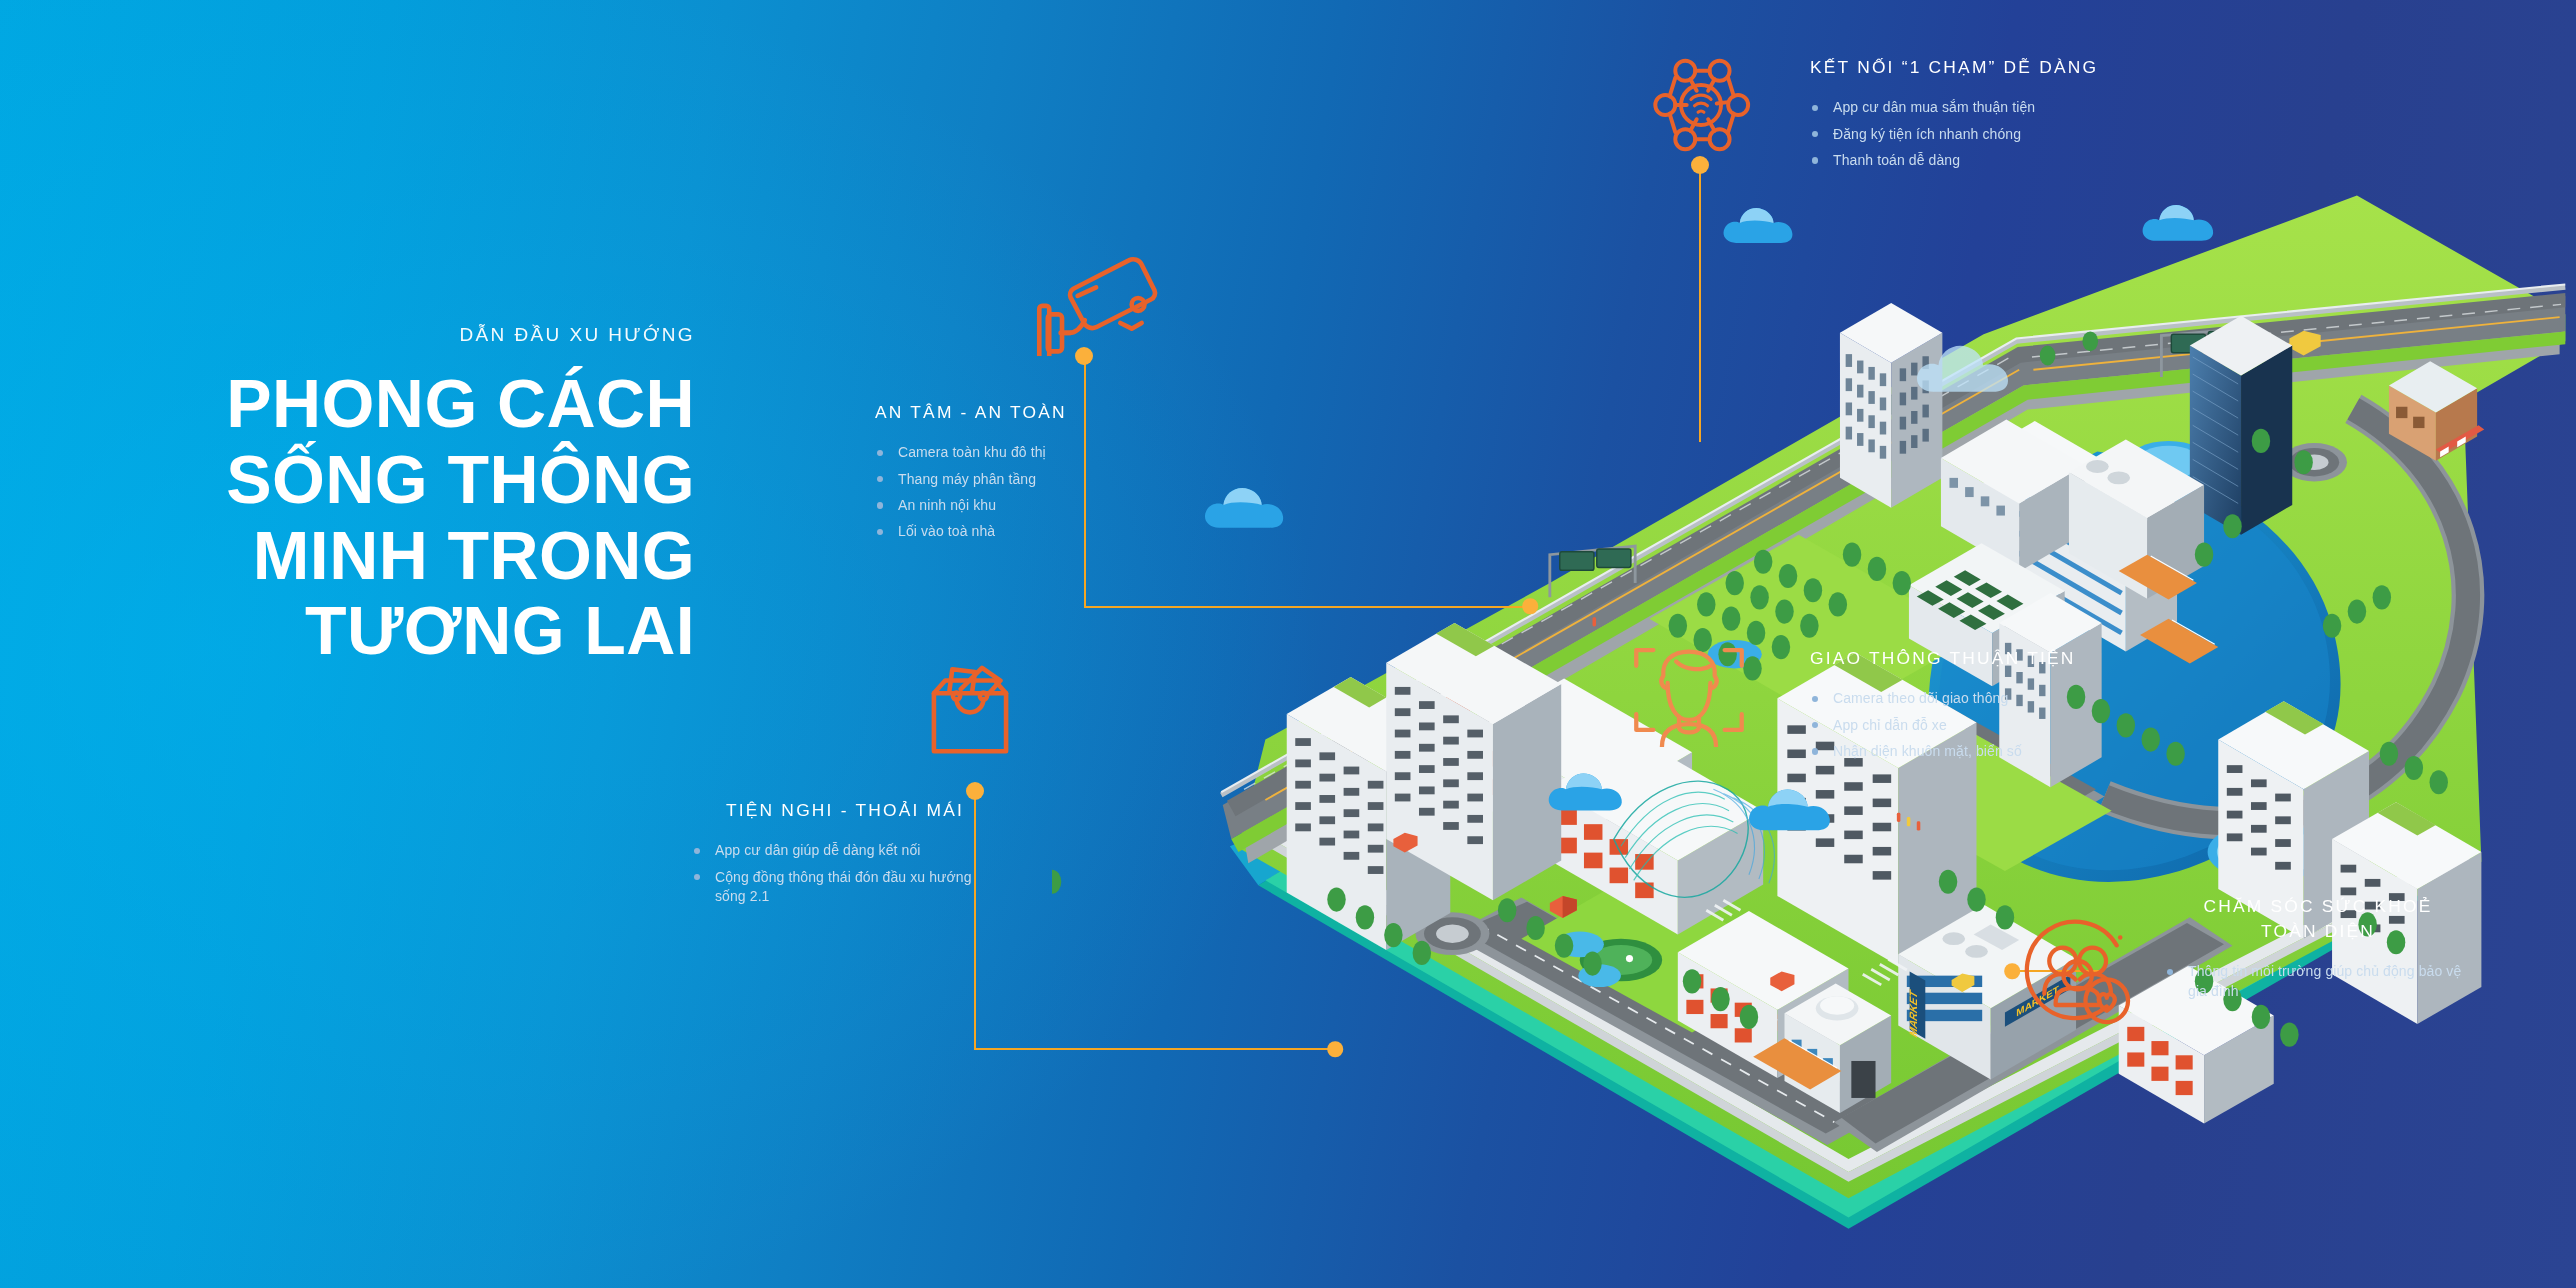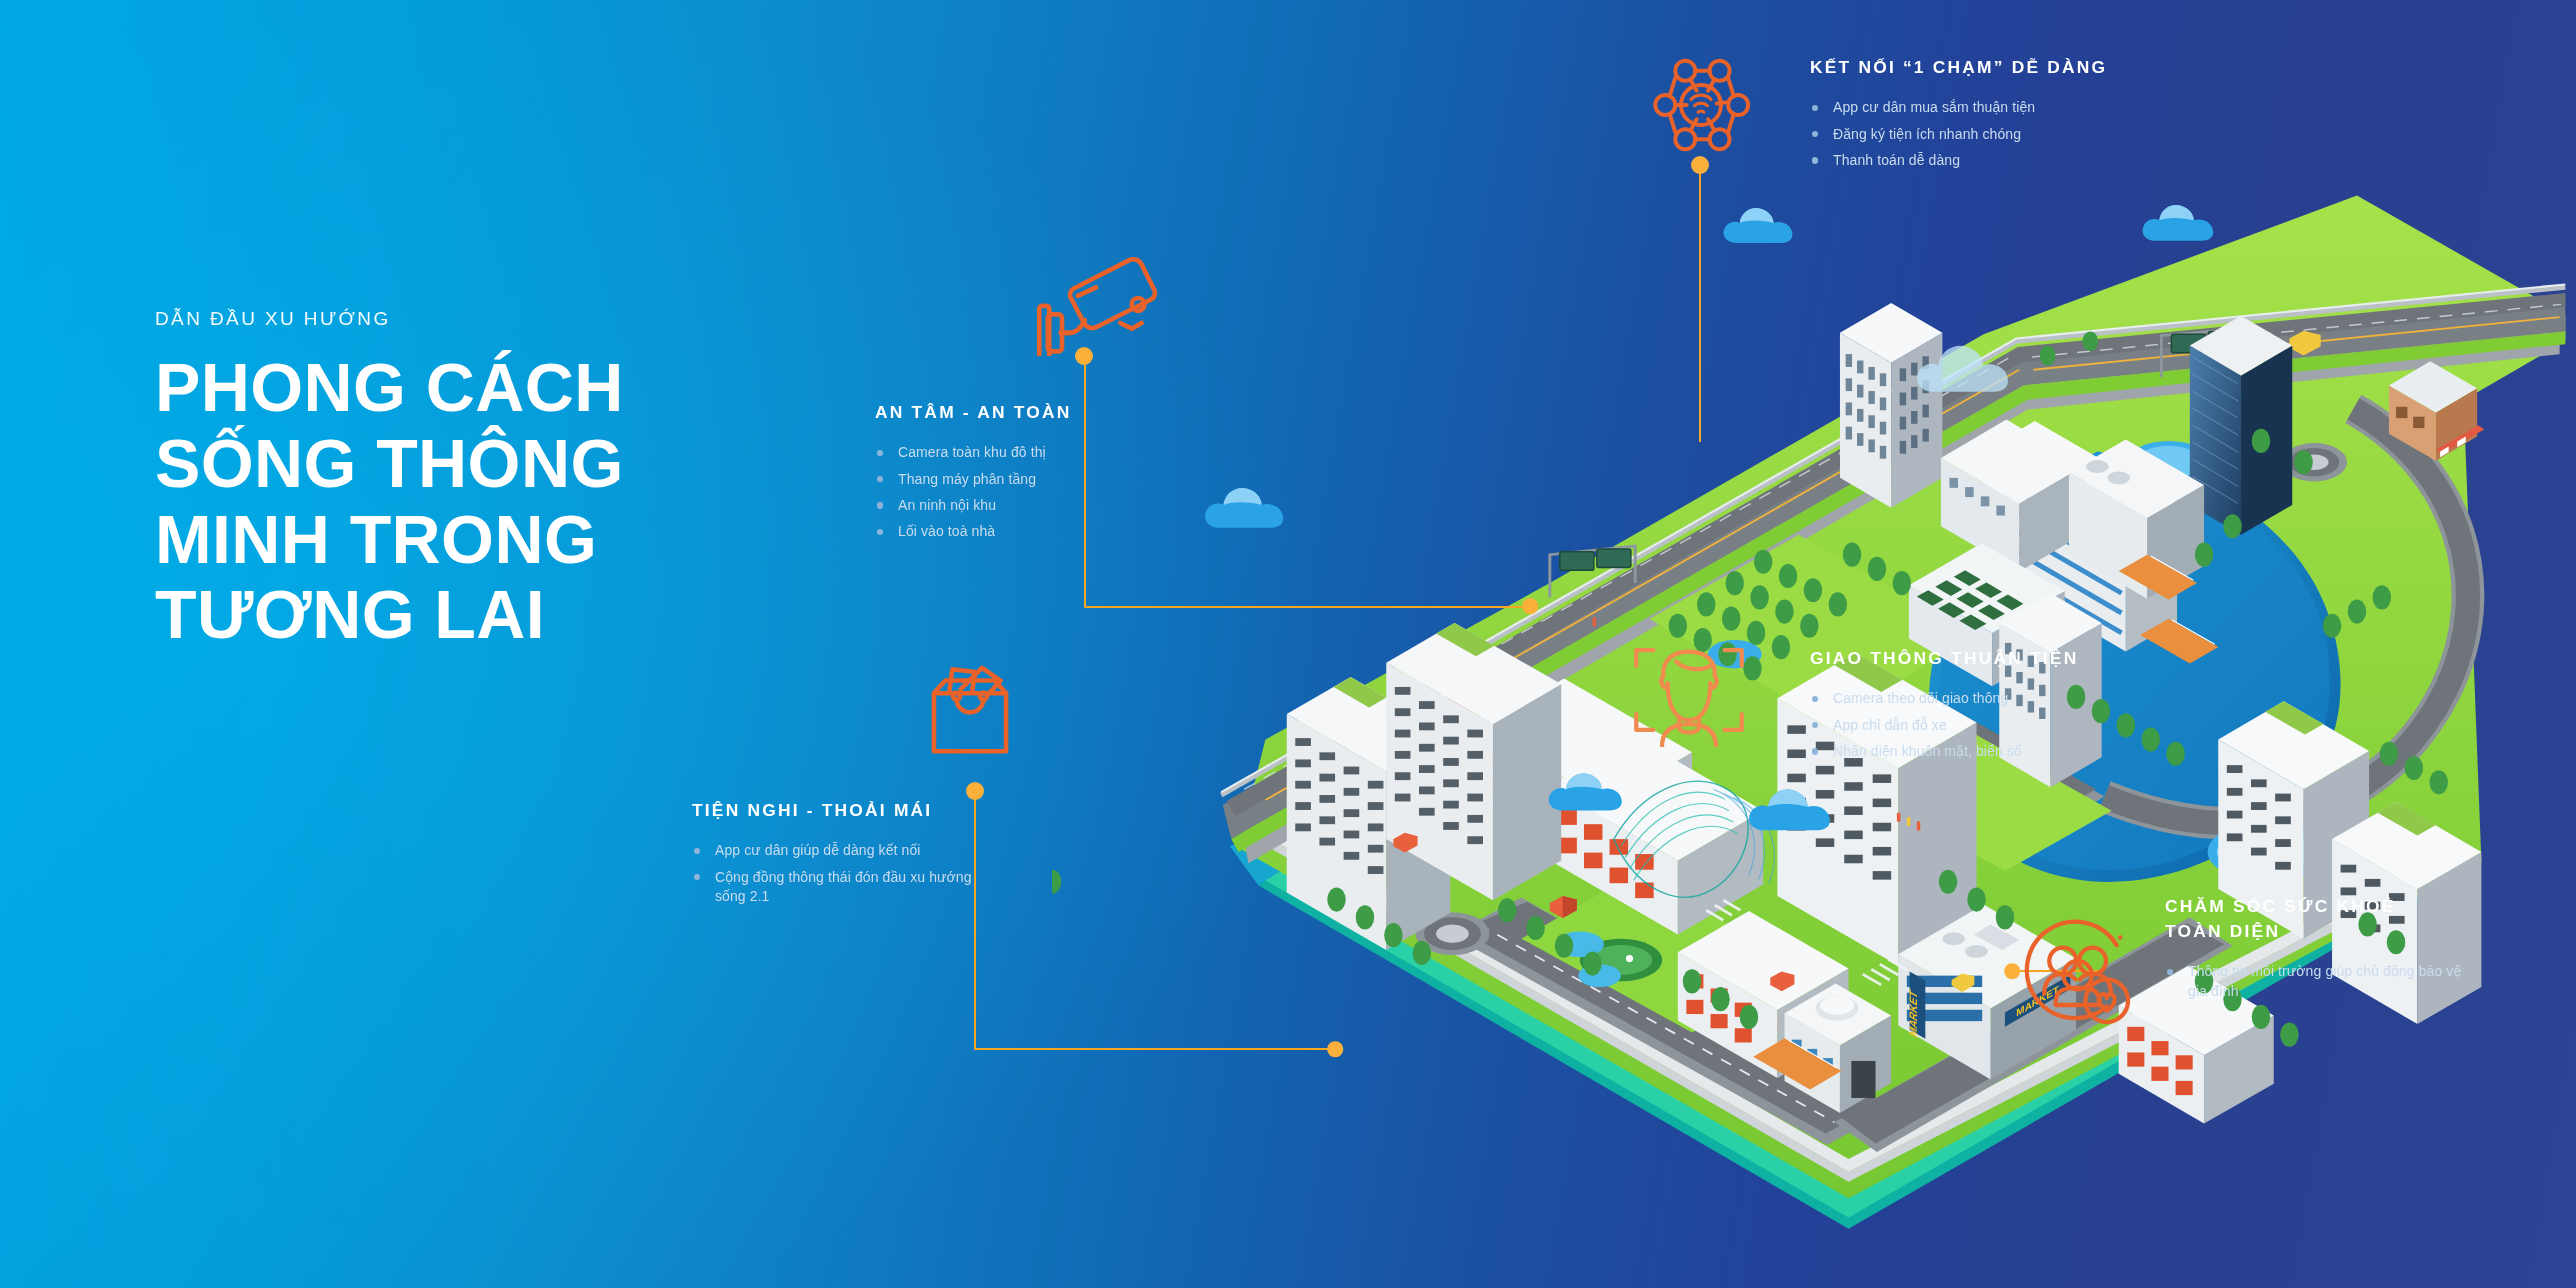--- a/index.html
+++ b/index.html
@@ -24,36 +24,36 @@
         #234198 72%,
         #28408f 84%,
         #2b4493 100%);
   }
   #bg-vignette {
     position:absolute; inset:0;
     background:radial-gradient(ellipse 70% 90% at 8% 50%, rgba(0,182,240,.45), rgba(0,0,0,0) 62%);
   }
 
   
-  #headline { position:absolute; left:155px; top:308px; width:540px; }
+  #headline { position:absolute; left:155px; top:324px; width:540px;text-align:right; }
   #kicker {
     color:#ffffff; font-size:19px; letter-spacing:2.4px; font-weight:400;
     opacity:.96; white-space:nowrap;
   }
   #title {
     margin-top:20px; color:#ffffff; font-weight:bold; font-size:68px;
     line-height:1.115; letter-spacing:0.4px;
   }
   #title .ln { display:block; white-space:nowrap; }
 
   
   .callout { position:absolute; }
   .callout h3 {
-    color:#ffffff; font-weight:bold; font-size:17.4px; letter-spacing:2.2px;
-    line-height:1.42; margin-bottom:18.5px; white-space:nowrap;
+    color:#ffffff; font-weight:normal; font-size:17.4px; letter-spacing:2.2px;
+    line-height:1.42; margin-bottom:18.5px; white-space:nowrap;text-align:center;
   }
   .callout h3.wrap { white-space:normal; }
   .callout ul { list-style:none; }
   .callout li {
     position:relative; padding-left:23px; margin-bottom:7.1px;
     color:#c9dcee; font-size:14px; line-height:1.38; letter-spacing:0.1px;
     white-space:nowrap;
   }
   .callout li.two { white-space:normal; line-height:1.4; }
   .callout li::before {

